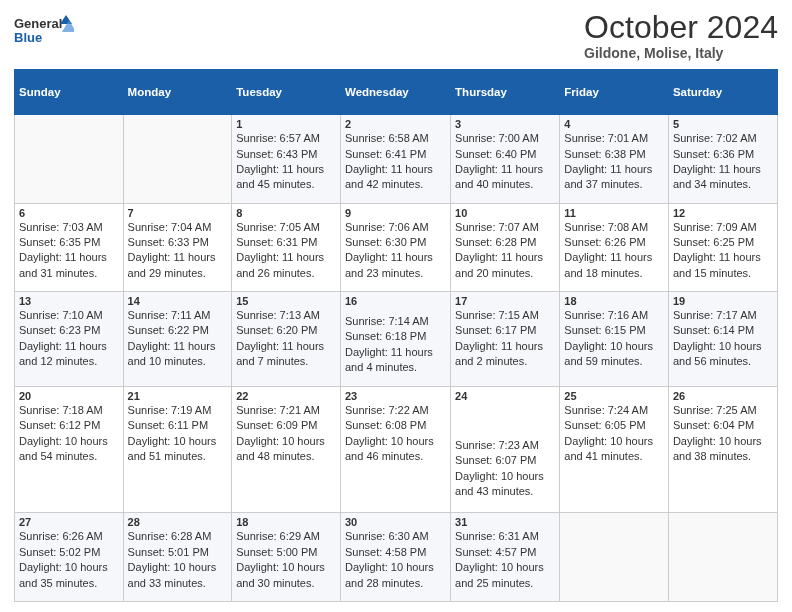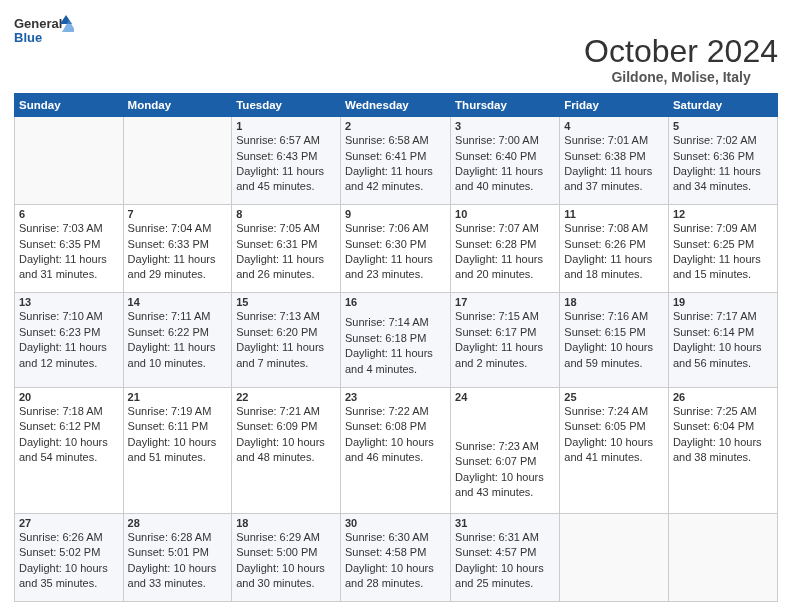--- a/index.html
+++ b/index.html
@@ -22,22 +22,21 @@
       display: flex;
       justify-content: space-between;
       align-items: flex-start;
       margin-bottom: 8px;
     }
     .logo-area {
       display: flex;
       align-items: center;
     }
     .title-area {
-      text-align: center;
-      margin-top: 24px;
+      text-align: left;
     }
     .month-title {
       font-size: 32px;
       font-weight: 300;
       color: #333;
       line-height: 1.1;
     }
     .location-title {
       font-size: 14px;
       color: #555;
@@ -46,21 +45,21 @@
     .calendar-table {
       width: 100%;
       border-collapse: collapse;
       flex: 1;
     }
     .calendar-table thead tr th {
       background-color: #1a5fa8;
       color: #fff;
       font-size: 11.5px;
       font-weight: bold;
-      padding: 5px 4px;
+      padding: 16px 4px;
       text-align: left;
       border: 1px solid #1a5fa8;
     }
     .calendar-table tbody tr td {
       border: 1px solid #ccc;
       vertical-align: top;
       padding: 3px 4px;
       font-size: 9px;
       color: #333;
       width: 113px;

